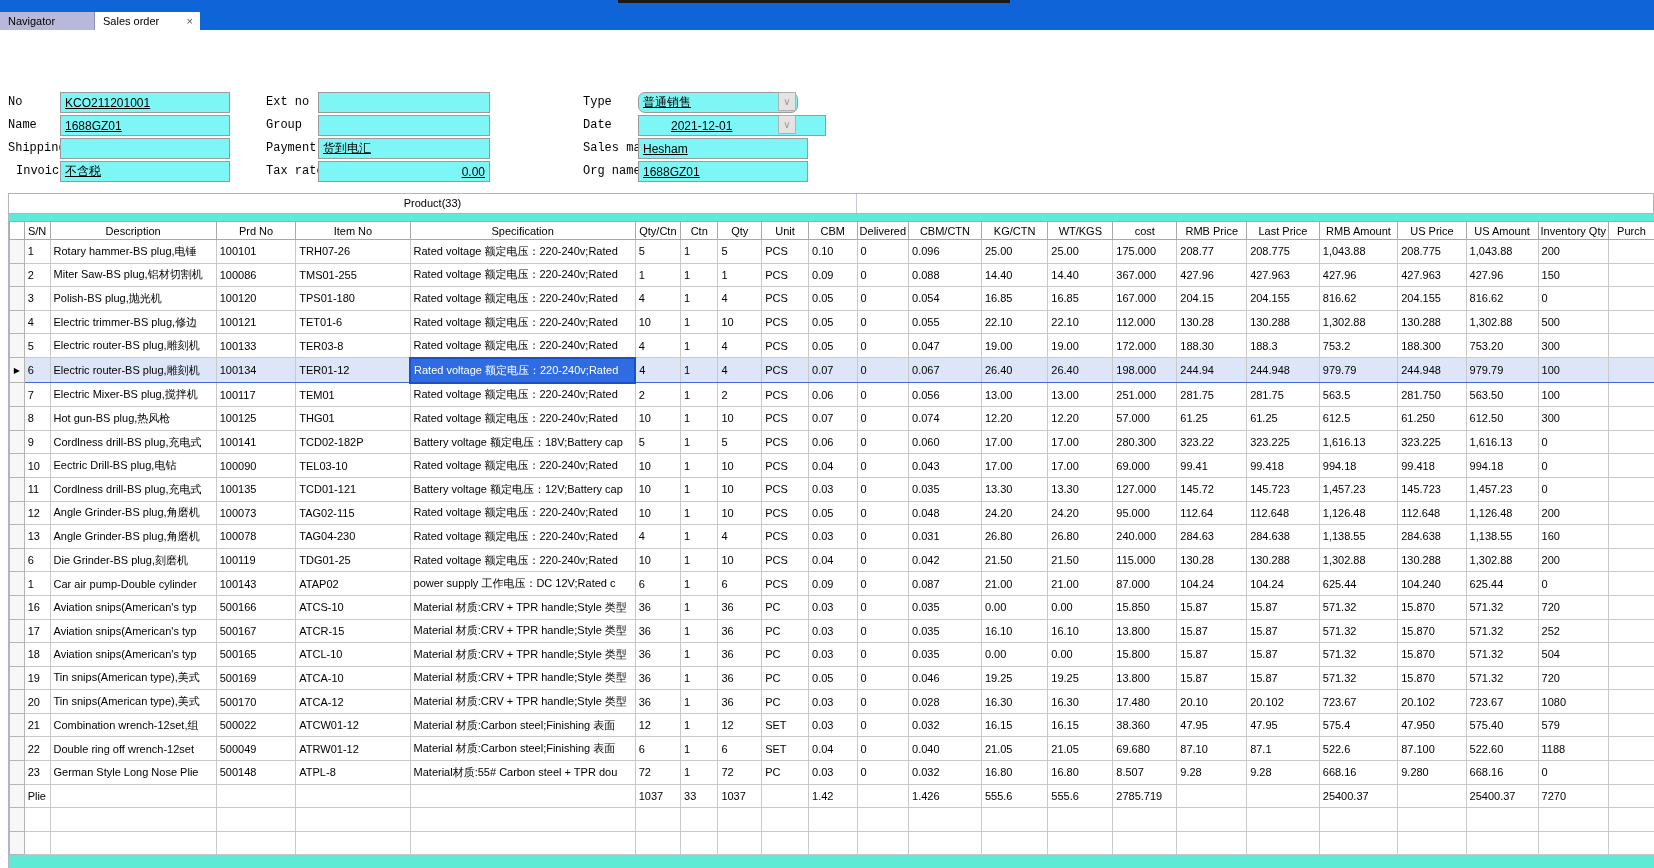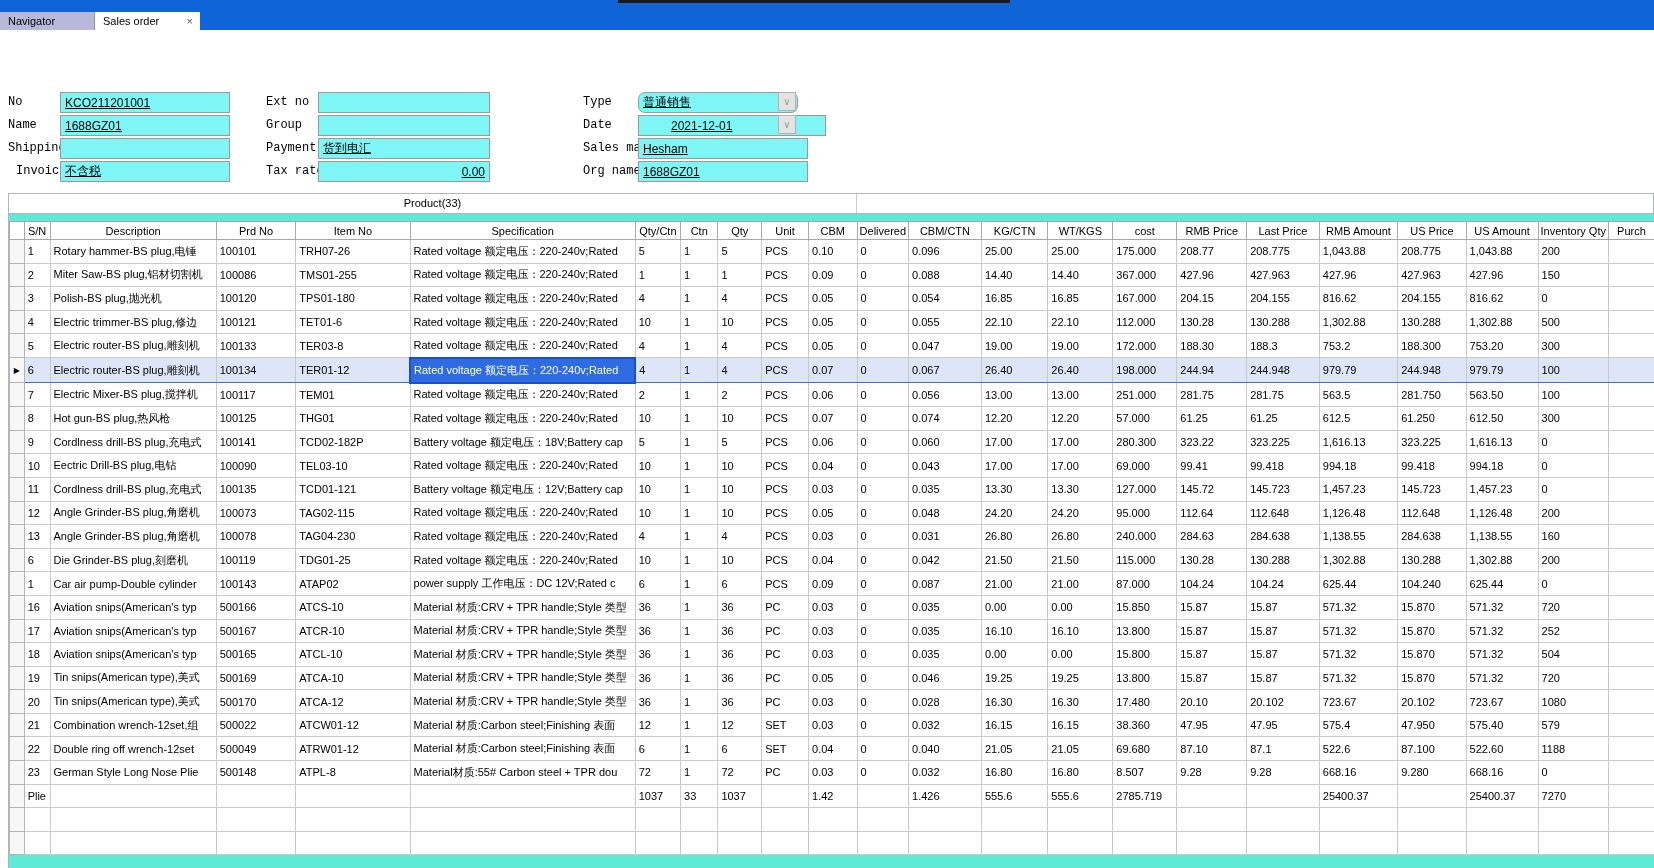--- a/index.html
+++ b/index.html
@@ -538,21 +538,21 @@
           <td>15.870</td>
           <td>571.32</td>
           <td>720</td>
           <td></td>
         </tr>
         <tr>
           <td class="marker"></td>
           <td>17</td>
           <td>Aviation snips(American's typ</td>
           <td>500167</td>
-          <td>ATCR-10</td>
+          <td>ATCR-15</td>
           <td>Material 材质:CRV + TPR handle;Style 类型</td>
           <td>36</td>
           <td>1</td>
           <td>36</td>
           <td>PC</td>
           <td>0.03</td>
           <td>0</td>
           <td>0.035</td>
           <td>16.10</td>
           <td>16.10</td>

